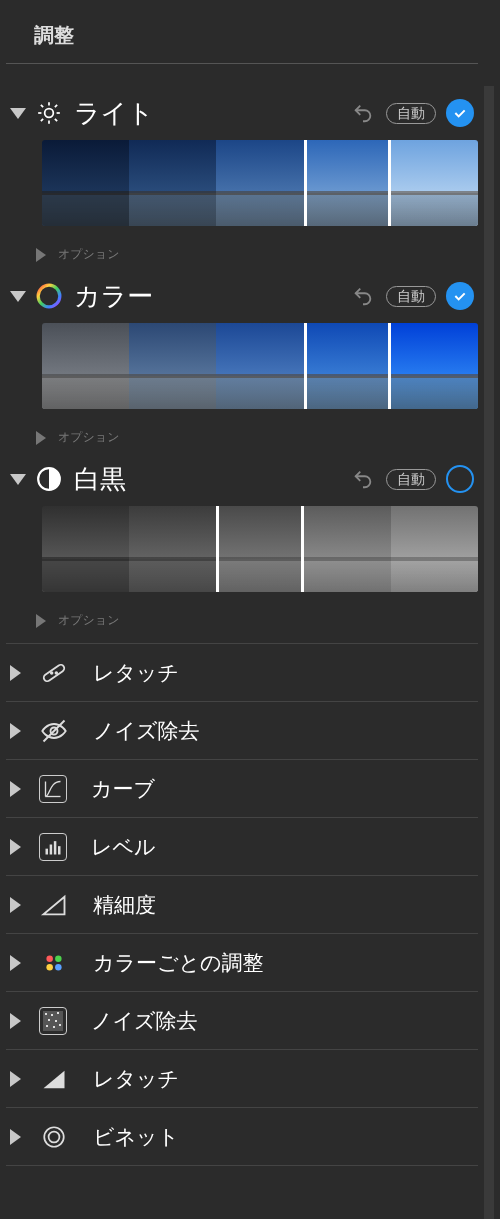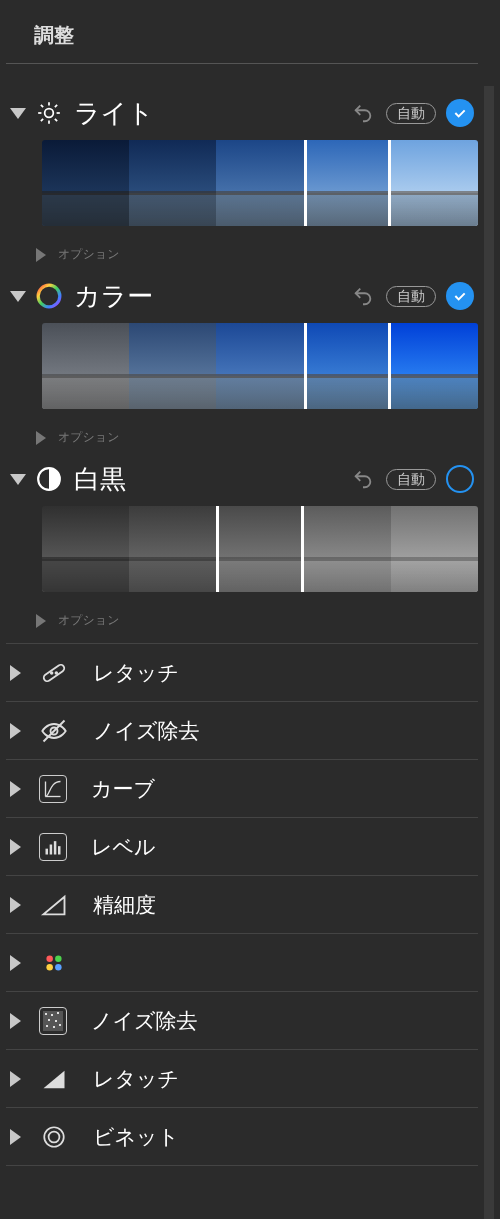--- a/index.html
+++ b/index.html
@@ -376,20 +376,21 @@
         <div class="item">
           <span class="tri tri-right"></span>
           <span class="item-icon">
             <svg width="26" height="26" viewBox="0 0 24 24">
               <circle cx="8" cy="8" r="3" fill="#ff5a5a"></circle>
               <circle cx="16" cy="8" r="3" fill="#4dd24d"></circle>
               <circle cx="8" cy="16" r="3" fill="#ffd040"></circle>
               <circle cx="16" cy="16" r="3" fill="#5aa0ff"></circle>
             </svg>
           </span>
+          <span class="item-title">カラーごとの調整</span>
         </div>
         <div class="item">
           <span class="tri tri-right"></span>
           <span class="item-icon box">
             <svg width="20" height="20" viewBox="0 0 20 20">
               <rect width="20" height="20" fill="#555"></rect>
               <g fill="#ddd">
                 <rect x="2" y="2" width="2" height="2"></rect>
                 <rect x="8" y="3" width="2" height="2"></rect>
                 <rect x="14" y="1" width="2" height="2"></rect>

